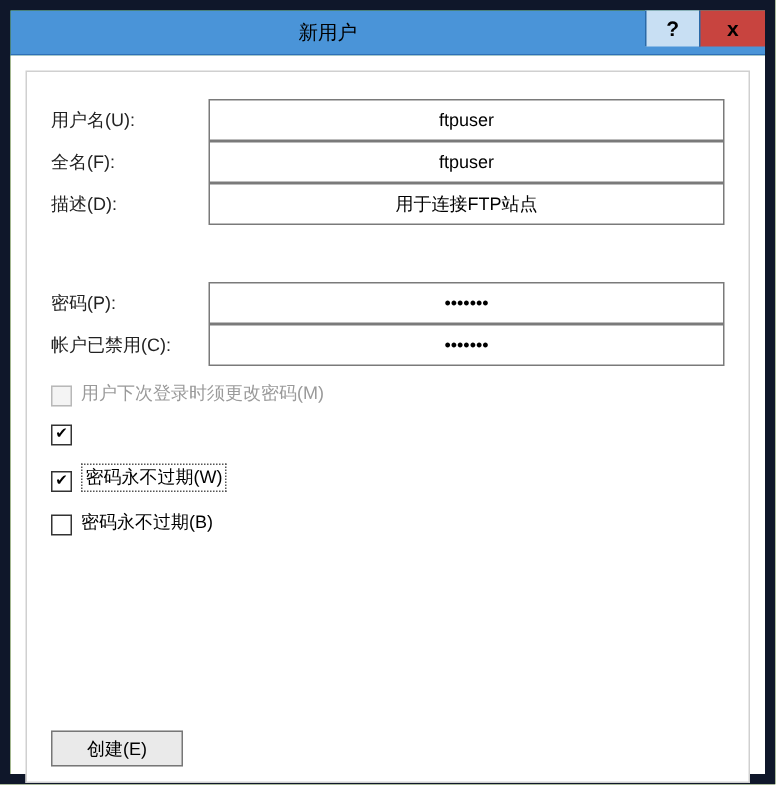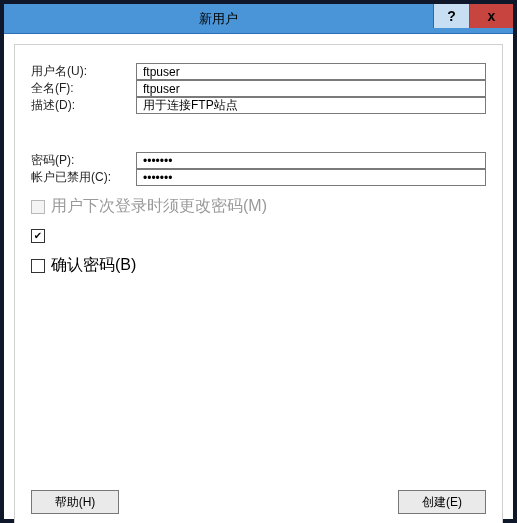--- a/index.html
+++ b/index.html
@@ -9,21 +9,21 @@
     font-family: "Microsoft YaHei", "SimSun", sans-serif;
     font-size: 12px;
     background: #fff;
     width: 517px;
     height: 523px;
     overflow: hidden;
   }
   .window {
     width: 517px;
     height: 523px;
-    border: 4px solid #0f172a;
+    border: 7px solid #0f172a;
     background: #84cc16;
     position: relative;
   }
   .titlebar {
     height: 30px;
     background: #4a94d8;
     display: flex;
     align-items: center;
     border-bottom: 1px solid #2e6fb7;
     position: relative;
@@ -77,35 +77,36 @@
     display: flex;
     align-items: center;
   }
   .form-label {
     width: 105px;
     color: #222;
     font-size: 12px;
   }
   .text-input {
     flex: 1;
-    height: 17px;
+    height: 28px;
     border: 1px solid #7a7a7a;
     padding: 2px 6px;
     font-size: 12px;
     font-family: inherit;
     background: #fff;
     outline: none;
+    text-align: center;
   }
   .gap { height: 38px; }
   .checks { margin-top: 10px; }
   .check-row {
     display: flex;
-    align-items: center;
+    align-items: flex-end;
     margin-bottom: 12px;
-    font-size: 16px;
+    font-size: 12px;
   }
   .cb {
     width: 14px; height: 14px;
     border: 1px solid #333;
     margin-right: 6px;
     display: inline-flex;
     align-items: center;
     justify-content: center;
     background: #fff;
     font-size: 11px;
@@ -183,30 +184,33 @@
 
         <div class="check-row">
           <span class="cb disabled"></span>
           <span class="check-label disabled">用户下次登录时须更改密码(M)</span>
         </div>
 
         <div class="check-row">
           <span class="cb checked"></span>
         </div>
 
+        <div class="check-row">
+          <span class="cb checked"></span>
+          <span class="check-label dotted">密码永不过期(W)</span>
+        </div>
 
         <div class="check-row">
           <span class="cb"></span>
-          <span class="check-label">确认密码(B)</span>
+          <span class="check-label">密码永不过期(B)</span>
         </div>
 
       </div>
 
       <div class="footer">
-        <button class="btn">帮助(H)</button>
         <div class="btn-group-right">
           <button class="btn">创建(E)</button>
         </div>
       </div>
 
     </div>
   </div>
 </div>
 
 </body></html>

